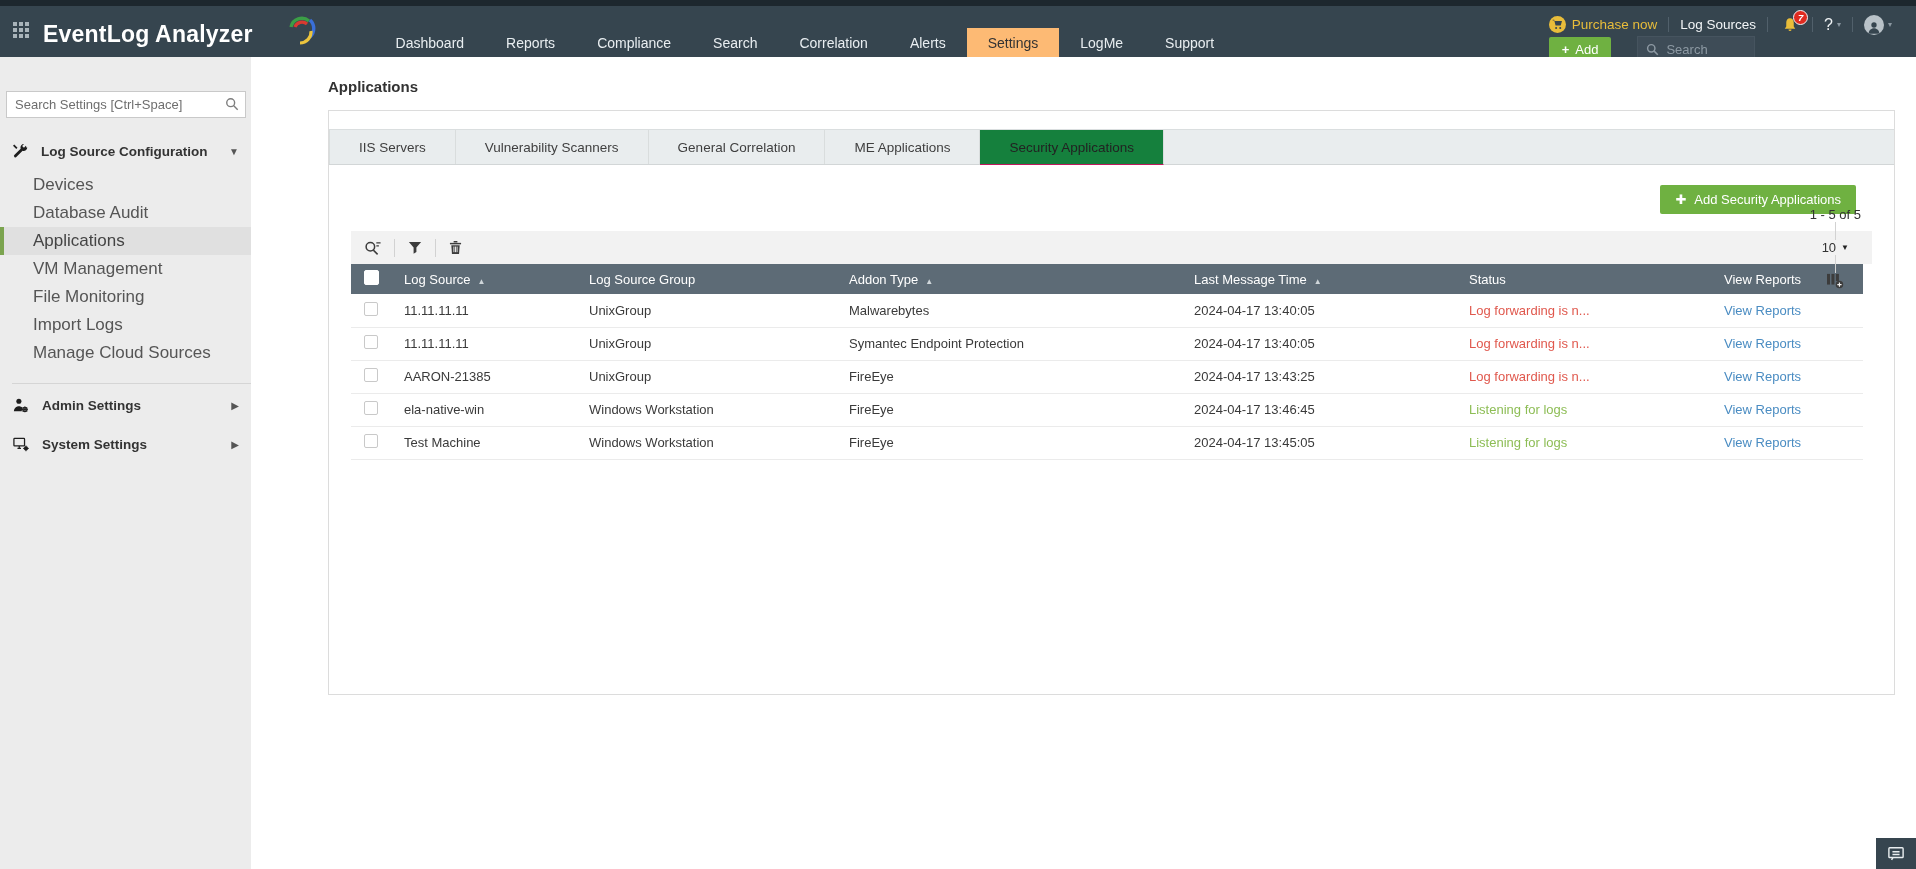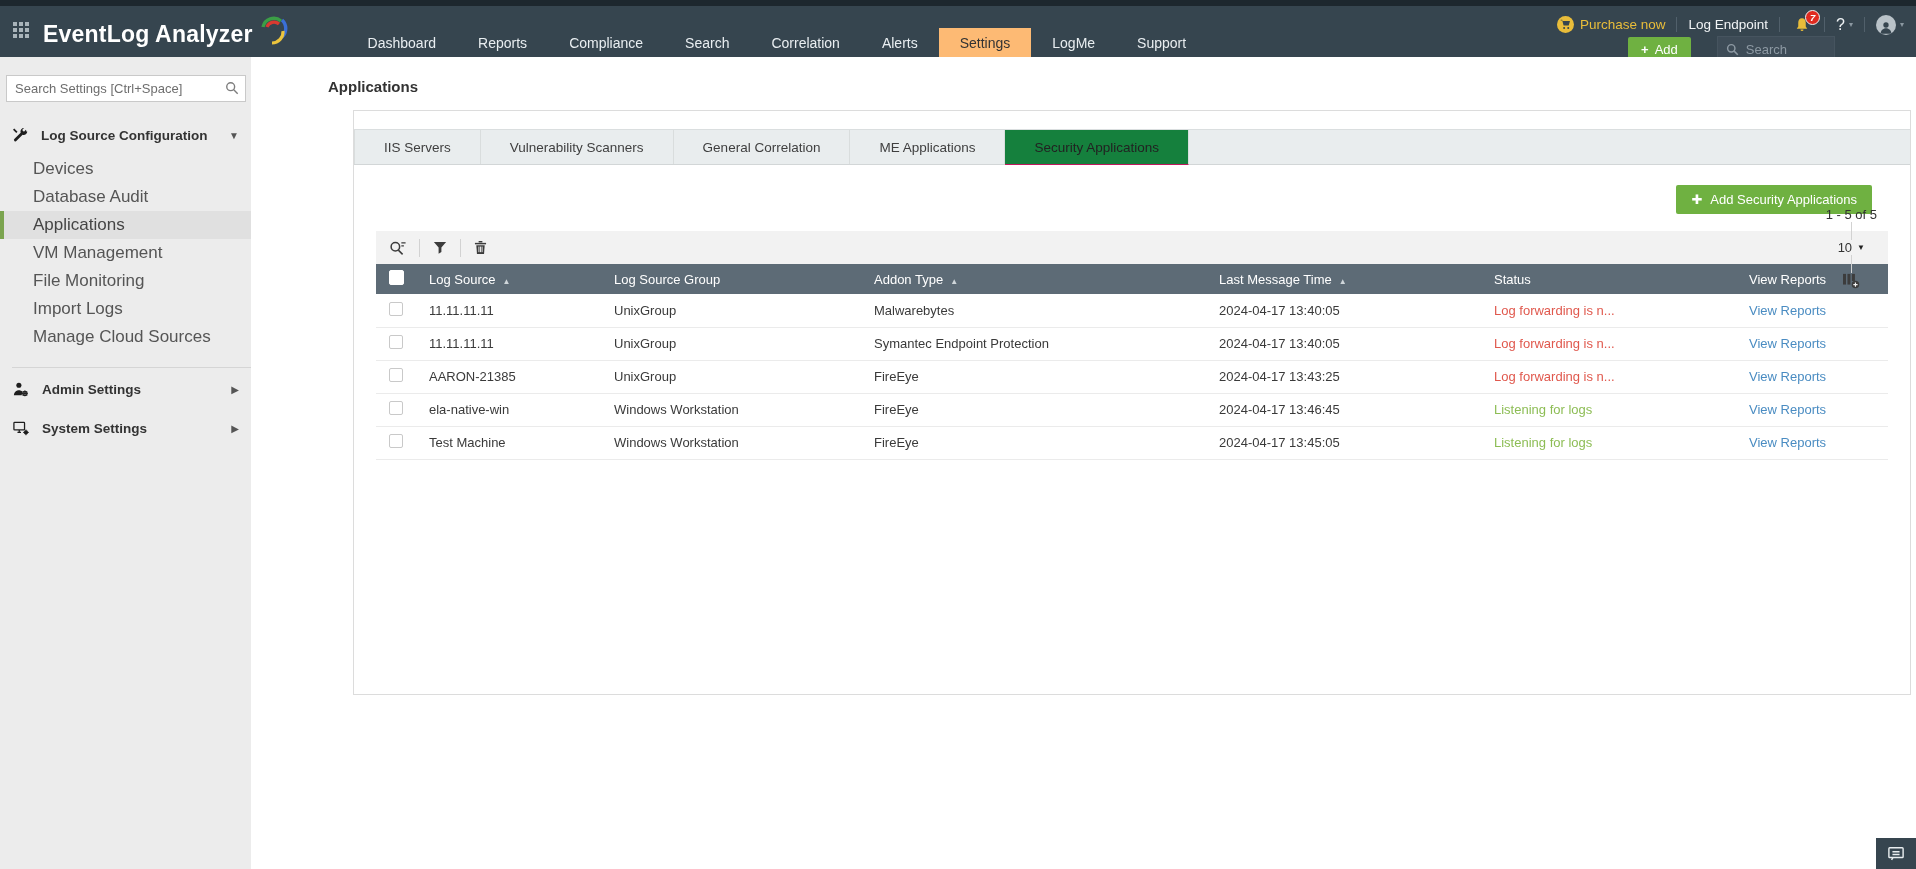--- a/index.html
+++ b/index.html
@@ -21,27 +21,27 @@
   }
   
   .topbar{
     height:57px;background:var(--topbar-bg);
     border-top:6px solid var(--topbar-strip);
     display:flex;align-items:stretch;position:relative;
   }
   .apps-grid{width:20px;height:20px;margin:16px 10px 0 13px;
     display:grid;grid-template-columns:repeat(3,4px);grid-template-rows:repeat(3,4px);gap:2px;}
   .apps-grid i{background:#a9b4ba;display:block;}
-  .logo{display:flex;align-items:center;margin-top:6px;}
+  .logo{display:flex;align-items:center;margin-top:6px;gap:28px;}
   .logo-text{color:#fff;font-size:23px;font-weight:700;letter-spacing:.2px;}
   .logo-swirl{margin-left:2px;margin-top:-10px;}
   .nav{display:flex;align-self:flex-end;height:29px;margin-left:58px;}
   .nav-item{color:#e9eef1;font-size:14px;padding:0 21px;display:flex;align-items:center;cursor:pointer;}
   .nav-item.active{background:#fdba74;color:#333;font-weight:400;}
-  .topbar-right{position:absolute;right:0;top:6px;height:51px;display:flex;flex-direction:column;align-items:center;}
+  .topbar-right{position:absolute;right:12px;top:6px;height:51px;display:flex;flex-direction:column;align-items:flex-start;}
   .tr-row1{display:flex;align-items:center;height:24px;margin:2px 12px 0 0;}
   .tr-row1 .vsep{width:1px;height:15px;background:#51606b;margin:0 11px;}
   .purchase{display:flex;align-items:center;color:var(--gold);font-size:13.5px;cursor:pointer;}
   .cart-badge{width:17px;height:17px;border-radius:50%;background:var(--gold);display:flex;align-items:center;justify-content:center;margin-right:6px;}
   .logreceiver{color:#f2f5f7;font-size:13.5px;cursor:pointer;}
   .bell-wrap{position:relative;cursor:pointer;margin:0 2px;}
   .notif-badge{position:absolute;top:-6px;right:-9px;min-width:15px;height:15px;border-radius:50%;
     background:var(--badge-red);border:1px solid #f3f4f4;color:#fff;font-size:9.5px;font-weight:700;
     display:flex;align-items:center;justify-content:center;font-style:italic;}
   .help{color:#eef2f4;font-size:16px;cursor:pointer;display:flex;align-items:center;}
@@ -49,37 +49,37 @@
   .avatar{width:20px;height:20px;border-radius:50%;background:#b9c2c8;display:flex;align-items:flex-end;justify-content:center;overflow:hidden;cursor:pointer;}
   .tr-row2{display:flex;align-items:center;height:27px;margin:1px 10px 0 0;}
   .add-btn{background:var(--accent-green);color:#fff;font-size:13px;border:none;border-radius:2px;
     padding:5px 13px;cursor:pointer;display:flex;align-items:center;}
   .add-btn b{font-weight:700;margin-right:6px;font-size:13px;}
   .top-search{display:flex;align-items:center;background:#3e4c57;border:1px solid #46545f;height:27px;width:118px;margin-left:26px;padding:0 8px;}
   .top-search input{background:transparent;border:none;outline:none;color:#9aa6ae;font-size:13px;width:80px;margin-left:7px;font-family:inherit;}
   .top-search input::placeholder{color:#8d99a3;}
   
   .main{display:flex;height:812px;}
-  .sidebar{width:251px;background:#ececec;flex-shrink:0;padding-top:18px;}
+  .sidebar{width:251px;background:#ececec;flex-shrink:0;padding-top:34px;}
   .sb-search{margin:0 5px 14px 6px;position:relative;}
   .sb-search input{width:100%;height:27px;border:1px solid #c9c9c9;background:#fff;padding:0 26px 0 8px;
     font-size:13px;color:#555;outline:none;font-family:inherit;}
   .sb-search input::placeholder{color:#6e6e6e;}
   .sb-search .sicon{position:absolute;right:7px;top:6px;}
   .sb-section{display:flex;align-items:center;padding:11px 12px 11px 12px;cursor:pointer;justify-content:center;}
   .sb-section .lbl{font-size:13.5px;font-weight:700;color:#333;margin-left:12px;flex:1;}
   .sb-section .car{font-size:10px;color:#555;}
   .sb-items{margin-bottom:4px;}
   .sb-item{height:28px;display:flex;align-items:center;padding-left:33px;font-size:17px;color:#555;cursor:pointer;}
   .sb-item.selected{background:#e0e0e0;border-left:4px solid #7ba44f;padding-left:29px;color:#444;}
   .sb-divider{border-top:1px solid #d5d5d5;margin:16px 0 2px 12px;}
   
   .content{flex:1;background:#fff;position:relative;}
   .page-title{font-size:15px;font-weight:700;color:#333;margin:21px 0 0 77px;}
-  .panel{margin:15px 21px 0 102px;height:585px;border:1px solid #dcdcdc;background:#fff;}
+  .panel{margin:15px 21px 0 77px;height:585px;border:1px solid #dcdcdc;background:#fff;}
   .tabs{margin-top:18px;height:36px;background:#e9edee;border-top:1px solid #dadedf;border-bottom:1px solid #d2d6d7;display:flex;}
   .tab{padding:0 29px;display:flex;align-items:center;font-size:13.5px;color:#3f3f3f;
     border-right:1px solid #d9dddd;cursor:pointer;}
   .tab:first-child{border-left:1px solid #d9dddd;}
   .tab.active{background:#15803d;color:#222;margin-bottom:-1px;border-bottom:1px solid #be185d;}
   .add-row{display:flex;justify-content:flex-end;padding:20px 38px 0 0;}
   .add-sec-btn{background:var(--accent-green);color:#fff;border:none;border-radius:2px;font-size:13px;
     padding:7px 15px;cursor:pointer;display:flex;align-items:center;font-family:inherit;}
   .add-sec-btn b{margin-right:8px;font-size:13px;}
   .toolbar{margin:17px 22px 0 22px;background:#f2f2f2;height:33px;display:flex;align-items:center;padding:0 11px;}
@@ -145,21 +145,21 @@
         <span class="cart-badge">
           <svg width="11" height="11" viewBox="0 0 16 16" fill="#36454f">
             <path d="M1 1h2.2l.6 2h10.7l-1.8 6.4H5.2L3.6 3.4 3.2 2H1z"></path>
             <circle cx="6" cy="13" r="1.5"></circle>
               <circle cx="12" cy="13" r="1.5"></circle>
           </svg>
         </span>
         <span>Purchase now</span>
       </div>
       <span class="vsep"></span>
-      <span class="logreceiver">Log Endpoint</span>
+      <span class="logreceiver">Log Sources</span>
       <span class="vsep"></span>
       <div class="bell-wrap">
         <svg width="18" height="18" viewBox="0 0 24 24" fill="#e9bd3a">
           <path d="M12 3c-3.3 0-5 2.6-5 6v5l-2 3h14l-2-3V9c0-3.4-1.7-6-5-6z"></path>
           <path d="M10 18a2 2 0 0 0 4 0z"></path>
         </svg>
         <span class="notif-badge">7</span>
       </div>
       <span class="vsep"></span>
       <div class="help">

